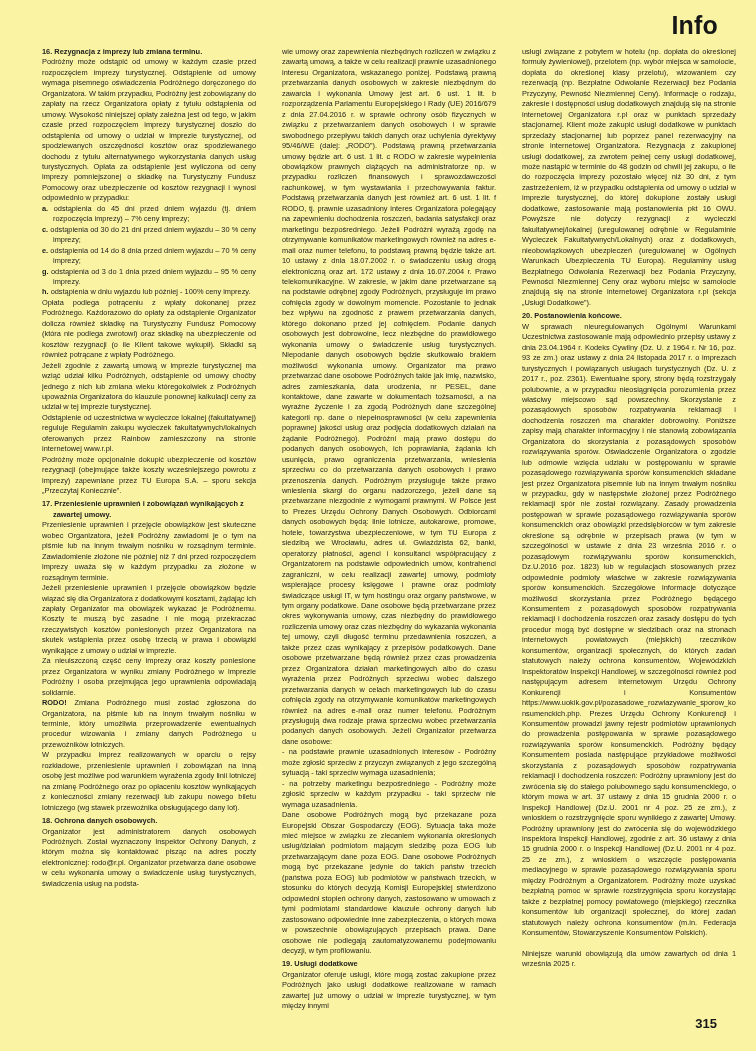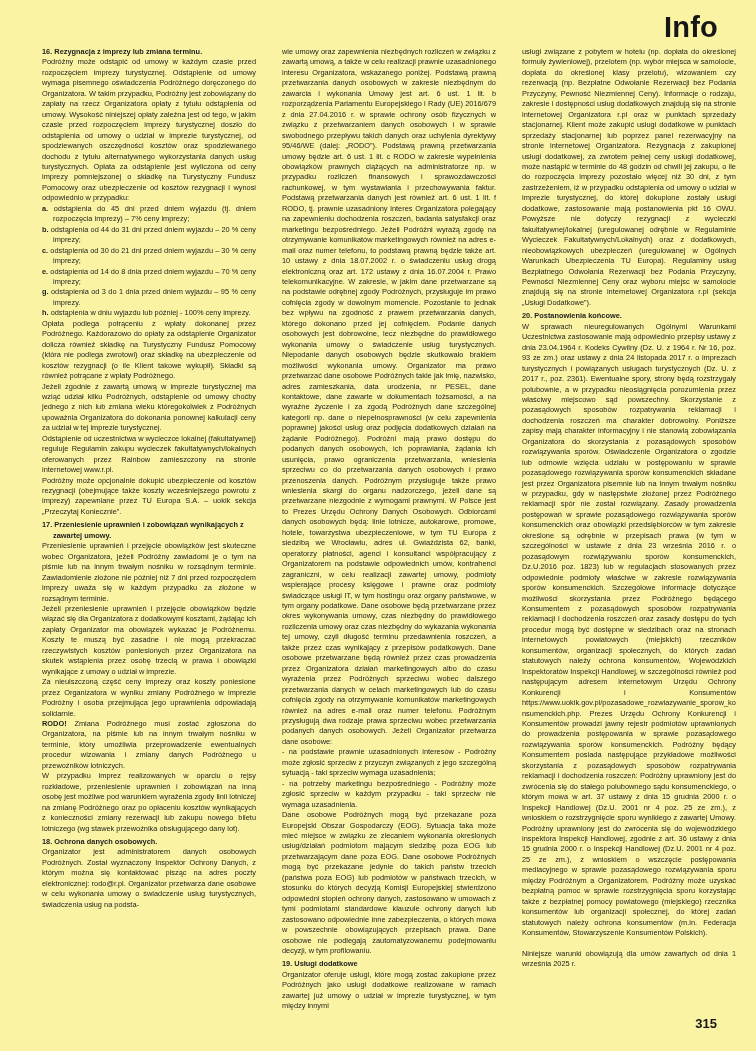--- a/index.html
+++ b/index.html
@@ -6,21 +6,21 @@
   html,body { width:756px; height:1051px; }
   body {
     background:#FAF3A3;
     font-family:"Liberation Sans", sans-serif;
     color:#1d1d1b;
     overflow:hidden;
   }
   .page { position:relative; width:756px; height:1051px; }
   .info-title {
     position:absolute; top:11px; right:38px;
-    font-size:29px; font-weight:700; letter-spacing:.2px; color:#161616;
+    font-size:25px; font-weight:700; letter-spacing:.2px; color:#161616;
   }
   .columns {
     position:absolute; left:42px; top:47px; width:694px; height:964px;
     display:flex; gap:26px; overflow:hidden;
   }
   .col {
     flex:1 1 0; min-width:0;
     font-size:7.4px; line-height:10.45px;
     text-align:justify;
     overflow-wrap:break-word;
@@ -44,29 +44,28 @@
 </head>
 <body>
 
 <div class="page">
   <span class="info-title">Info</span>
   <div class="columns">
     <div class="col">
         <h3 class="sec-h">16. Rezygnacja z imprezy lub zmiana terminu.</h3>
         <p class="para">Podróżny może odstąpić od umowy w każdym czasie przed rozpoczęciem imprezy turystycznej. Odstąpienie od umowy wymaga pisemnego oświadczenia Podróżnego doręczonego do Organizatora. W takim przypadku, Podróżny jest zobowiązany do zapłaty na rzecz Organizatora opłaty z tytułu odstąpienia od umowy. Wysokość niniejszej opłaty zależna jest od tego, w jakim czasie przed rozpoczęciem imprezy turystycznej doszło do odstąpienia od umowy o udział w imprezie turystycznej, od spodziewanych oszczędności kosztów oraz spodziewanego dochodu z tytułu alternatywnego wykorzystania danych usług turystycznych. Opłata za odstąpienie jest wyliczona od ceny imprezy pomniejszonej o składkę na Turystyczny Fundusz Pomocowy oraz ubezpieczenie od kosztów rezygnacji i wynosi odpowiednio w przypadku:</p>
         <p class="li"><strong>a. </strong>odstąpienia do 45 dni przed dniem wyjazdu (tj. dniem rozpoczęcia imprezy) – 7% ceny imprezy;</p>
-        <p class="li"><strong>b. </strong>odstąpienia od 44 do 31 dni przed dniem wyjazdu – 20 % ceny imprezy;</p>
         <p class="li"><strong>c. </strong>odstąpienia od 30 do 21 dni przed dniem wyjazdu – 30 % ceny imprezy;</p>
         <p class="li"><strong>e. </strong>odstąpienia od 14 do 8 dnia przed dniem wyjazdu – 70 % ceny imprezy;</p>
         <p class="li"><strong>g. </strong>odstąpienia od 3 do 1 dnia przed dniem wyjazdu – 95 % ceny imprezy.</p>
         <p class="li"><strong>h. </strong>odstąpienia w dniu wyjazdu lub później - 100% ceny imprezy.</p>
         <p class="para">Opłata podlega potrąceniu z wpłaty dokonanej przez Podróżnego. Każdorazowo do opłaty za odstąpienie Organizator dolicza również składkę na Turystyczny Fundusz Pomocowy (która nie podlega zwrotowi) oraz składkę na ubezpieczenie od kosztów rezygnacji (o ile Klient takowe wykupił). Składki są również potrącane z wpłaty Podróżnego.</p>
-        <p class="para">Jeżeli zgodnie z zawartą umową w imprezie turystycznej ma wziąć udział kilku Podróżnych, odstąpienie od umowy choćby jednego z nich lub zmiana wieku któregokolwiek z Podróżnych upoważnia Organizatora do dokonania ponownej kalkulacji ceny za udział w tej imprezie turystycznej.</p>
+        <p class="para">Jeżeli zgodnie z zawartą umową w imprezie turystycznej ma wziąć udział kilku Podróżnych, odstąpienie od umowy choćby jednego z nich lub zmiana wieku któregokolwiek z Podróżnych upoważnia Organizatora do klauzule ponownej kalkulacji ceny za udział w tej imprezie turystycznej.</p>
         <p class="para">Odstąpienie od uczestnictwa w wycieczce lokalnej (fakultatywnej) reguluje Regulamin zakupu wycieczek fakultatywnych/lokalnych oferowanych przez Rainbow zamieszczony na stronie internetowej www.r.pl.</p>
-        <p class="para">Podróżny może opcjonalnie dokupić ubezpieczenie od kosztów rezygnacji (obejmujące także koszty wcześniejszego powrotu z imprezy) zapewniane przez TU Europa S.A. – uokik sekcja „Przeczytaj Koniecznie”.</p>
+        <p class="para">Podróżny może opcjonalnie dokupić ubezpieczenie od kosztów rezygnacji (obejmujące także koszty wcześniejszego powrotu z imprezy) zapewniane przez TU Europa S.A. – sporu sekcja „Przeczytaj Koniecznie”.</p>
         <h3 class="sec-h">17. Przeniesienie uprawnień i zobowiązań wynikających z zawartej umowy.</h3>
         <p class="para">Przeniesienie uprawnień i przejęcie obowiązków jest skuteczne wobec Organizatora, jeżeli Podróżny zawiadomi je o tym na piśmie lub na innym trwałym nośniku w rozsądnym terminie. Zawiadomienie złożone nie później niż 7 dni przed rozpoczęciem imprezy uważa się w każdym przypadku za złożone w rozsądnym terminie.</p>
         <p class="para">Jeżeli przeniesienie uprawnień i przejęcie obowiązków będzie wiązać się dla Organizatora z dodatkowymi kosztami, żądając ich zapłaty Organizator ma obowiązek wykazać je Podróżnemu. Koszty te muszą być zasadne i nie mogą przekraczać rzeczywistych kosztów poniesionych przez Organizatora na skutek wstąpienia przez osobę trzecią w prawa i obowiązki wynikające z umowy o udział w imprezie.</p>
         <p class="para">Za nieuiszczoną część ceny imprezy oraz koszty poniesione przez Organizatora w wyniku zmiany Podróżnego w imprezie Podróżny i osoba przejmująca jego uprawnienia odpowiadają solidarnie.</p>
         <p class="para"><strong>RODO! </strong>Zmiana Podróżnego musi zostać zgłoszona do Organizatora, na piśmie lub na innym trwałym nośniku w terminie, który umożliwia przeprowadzenie ewentualnych procedur wizowania i zmiany danych Podróżnego u przewoźników lotniczych.</p>
         <p class="para">W przypadku imprez realizowanych w oparciu o rejsy rozkładowe, przeniesienie uprawnień i zobowiązań na inną osobę jest możliwe pod warunkiem wyrażenia zgody linii lotniczej na zmianę Podróżnego oraz po opłaceniu kosztów wynikających z konieczności zmiany rezerwacji lub zakupu nowego biletu lotniczego (wg stawek przewoźnika obsługującego dany lot).</p>
         <h3 class="sec-h">18. Ochrona danych osobowych.</h3>
         <p class="para">Organizator jest administratorem danych osobowych Podróżnych. Został wyznaczony Inspektor Ochrony Danych, z którym można się kontaktować pisząc na adres poczty elektronicznej: rodo@r.pl. Organizator przetwarza dane osobowe w celu wykonania umowy o świadczenie usług turystycznych, świadczenia usług na podsta-</p>
       </div>
     <div class="col">

